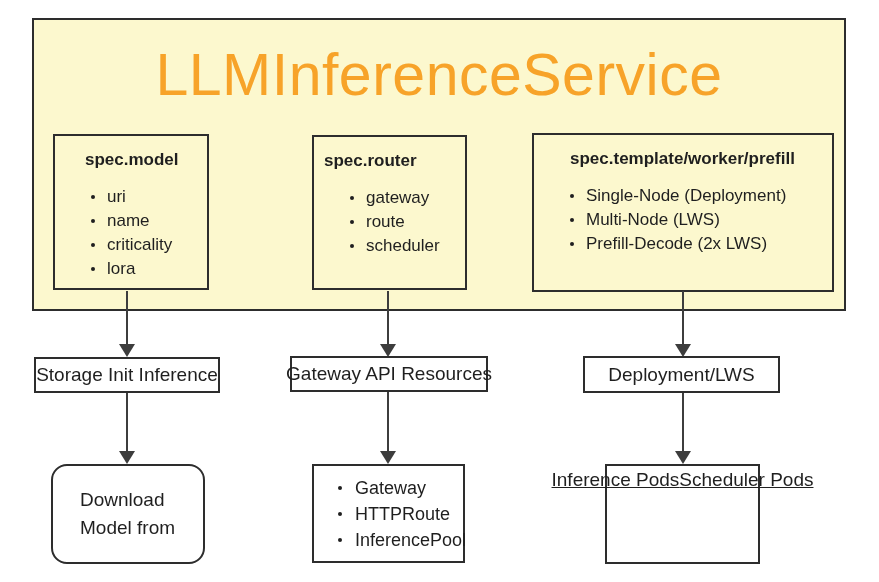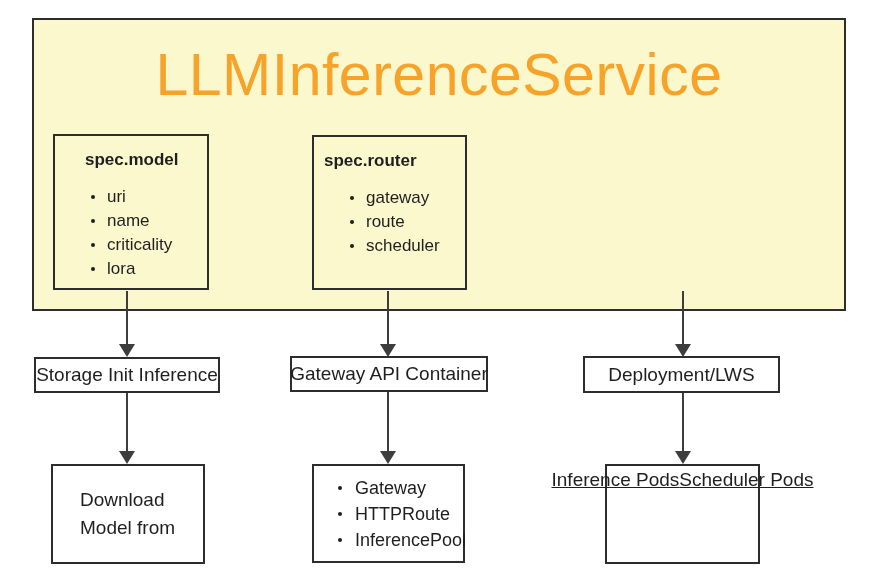--- a/index.html
+++ b/index.html
@@ -103,21 +103,21 @@
   
   .bottom-box {
     position: absolute;
     background: #ffffff;
     border: 2px solid var(--border, #2d2d2d);
     box-sizing: border-box;
     font-size: 19px;
   }
   #bottom-box-0 { left: 51px;  top: 464px; width: 154px; height: 100px;
                   display: flex; flex-direction: column; justify-content: center;
-                  padding-left: 27px; line-height: 28px; }
+                  padding-left: 27px; line-height: 28px; border-radius: 16px; }
   #bottom-box-1 { left: 312px; top: 464px; width: 153px; height: 99px;
                   display: flex; flex-direction: column; justify-content: center; }
   #bottom-box-2 { left: 605px; top: 464px; width: 155px; height: 100px;
                   display: flex; justify-content: center;
                   text-align: left; line-height: 28px; text-decoration: underline; }
 
   ul.blist2 {
     list-style: none;
     margin: 0;
     padding: 0 0 0 41px;
@@ -155,36 +155,44 @@
 
     <div class="spec-box" id="spec-box-1">
       <div class="spec-header">spec.router</div>
       <ul class="blist">
         <li>gateway</li>
         <li>route</li>
         <li>scheduler</li>
       </ul>
     </div>
 
+    <div class="spec-box" id="spec-box-2">
+      <div class="spec-header">spec.template/worker/prefill</div>
+      <ul class="blist">
+        <li>Single-Node (Deployment)</li>
+        <li>Multi-Node (LWS)</li>
+        <li>Prefill-Decode (2x LWS)</li>
+      </ul>
+    </div>
   </div>
 
   <div class="arrow-line" style="left:126px; top:291px; height:54px;"></div>
   <div class="arrow-head" style="left:119px; top:344px;"></div>
 
   <div class="arrow-line" style="left:387px; top:291px; height:54px;"></div>
   <div class="arrow-head" style="left:380px; top:344px;"></div>
 
   <div class="arrow-line" style="left:682px; top:291px; height:54px;"></div>
   <div class="arrow-head" style="left:675px; top:344px;"></div>
 
   <div class="mid-box" id="mid-box-0">
     <span>Storage Init Inference</span>
   </div>
   <div class="mid-box" id="mid-box-1">
-    <span>Gateway API Container</span>
+    <span>Gateway API Resources</span>
   </div>
   <div class="mid-box" id="mid-box-2">
     <span>Deployment/LWS</span>
   </div>
 
   <div class="arrow-line" style="left:126px; top:393px; height:60px;"></div>
   <div class="arrow-head" style="left:119px; top:451px;"></div>
 
   <div class="arrow-line" style="left:387px; top:392px; height:61px;"></div>
   <div class="arrow-head" style="left:380px; top:451px;"></div>

